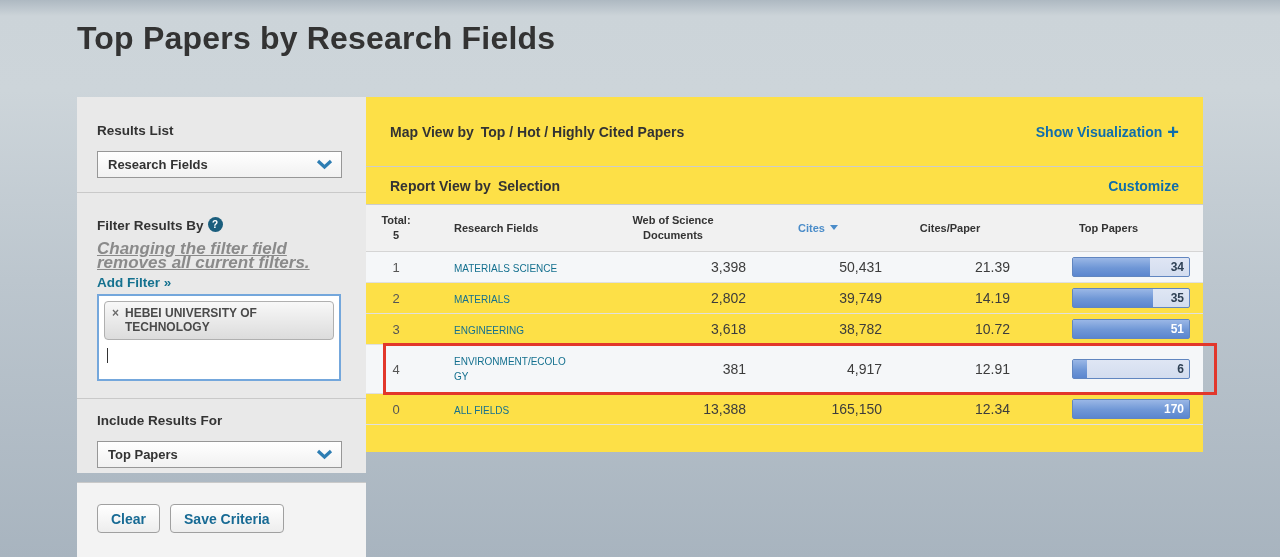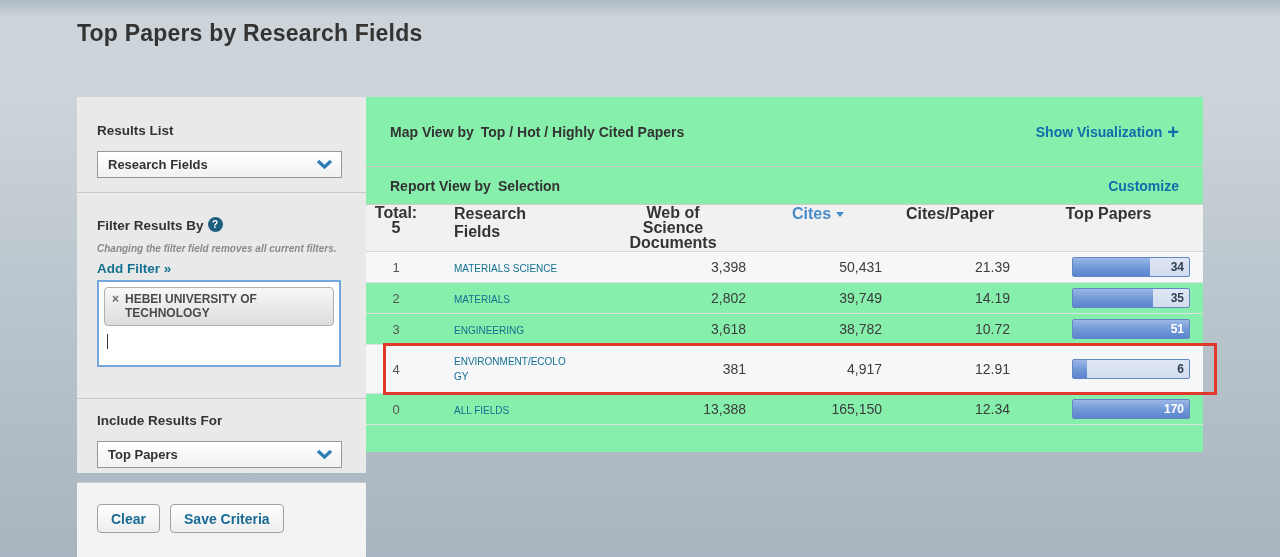--- a/index.html
+++ b/index.html
@@ -1,71 +1,71 @@
 <!DOCTYPE html>
 <html><head>
 <meta charset="utf-8">
 <style>
   * { margin:0; padding:0; box-sizing:border-box; }
   html,body { width:1280px; height:557px; overflow:hidden;
     font-family:"Liberation Sans", sans-serif; }
   body { background:linear-gradient(180deg,#aeb9c2 0px,#ccd4d9 16px,#cdd5da 90px,#bcc6ce 280px,#a8b4bf 557px); position:relative; }
 
   
-  .page-title { position:absolute; left:77px; top:20px; font-size:23px; font-weight:bold; color:#333; letter-spacing:.2px; }
+  .page-title { position:absolute; left:77px; top:20px; font-size:32px; font-weight:bold; color:#333; letter-spacing:.2px; }
 
   
   .sidebar { position:absolute; left:77px; top:97px; width:289px; height:376px; background:#e9e9e9; }
   .sb-sec { padding:0 24px 0 20px; }
   .sec1 { height:95px; padding-top:26px; }
   .sec2 { height:205px; padding-top:24px; }
   .sec3 { height:83px; padding-top:14px; }
   .sec4 { height:77px; padding-top:21px; background:#f3f3f3; }
   .sb-divider { height:1px; background:#c9c9c9; }
   .sb-label { font-size:13.5px; font-weight:bold; color:#333; }
   .dropdown { margin-top:13px; height:27px; background:linear-gradient(180deg,#ffffff,#f1f1f1);
     border:1px solid #979797; display:flex; align-items:center; justify-content:space-between;
     padding:0 8px 0 10px; cursor:pointer; }
   .dropdown .dd-text { font-size:13px; font-weight:bold; color:#333; }
   .chev { display:flex; align-items:center; }
   .help { display:inline-flex; width:15px; height:15px; border-radius:50%; background:#1b5e7d; color:#fff;
     font-size:10px; font-weight:bold; align-items:center; justify-content:center; vertical-align:2px; margin-left:4px; cursor:pointer; }
-  .note { margin-top:9px; font-size:10px; font-style:italic; font-weight:bold; color:#8a8a8a; line-height:14px; }
+  .note { margin-top:9px; font-size:17px; font-style:italic; font-weight:bold; color:#8a8a8a; line-height:14px;text-decoration:underline; }
   .addfilter { display:inline-block; margin-top:5px; font-size:13.5px; font-weight:bold; color:#15718f; text-decoration:none; cursor:pointer; }
   .filterbox { margin-top:3px; width:244px; height:87px; background:#fff; border:2px solid #74a7dc; padding:5px; }
   .tag { display:flex; gap:6px; background:linear-gradient(180deg,#f8f8f8,#dcdcdc); border:1px solid #b0b0b0;
     border-radius:4px; padding:4px 8px 5px 7px; cursor:default; }
   .tag .x { color:#6b6b6b; font-size:12px; font-weight:bold; line-height:14px; cursor:pointer; }
   .tag .tag-text { font-size:12px; font-weight:bold; color:#4a4a4a; line-height:14px; }
   .caret { width:1px; height:15px; background:#333; margin:8px 0 0 3px; }
   .btn { height:29px; background:linear-gradient(180deg,#ffffff,#ededed); border:1px solid #a0a0a0;
     border-radius:4px; font-size:14px; font-weight:bold; color:#176a94; padding:0 13px; cursor:pointer;
     font-family:"Liberation Sans", sans-serif; }
   .btnrow { display:flex; gap:10px; }
 
   
-  .main { position:absolute; left:366px; top:97px; width:837px; height:355px; background:#86efac; }
+  .main { position:absolute; left:366px; top:97px; width:837px; height:355px; background:#fde047; }
   .strip { display:flex; align-items:center; justify-content:space-between; padding:0 24px; border-bottom:1px solid #ccc; }
   .strip.map { height:70px; }
   .strip.report { height:38px; }
   .strip-title { font-size:14px; font-weight:bold; color:#333; }
   .strip-title .by-part { margin-left:7px; }
   .blue-link { font-size:14px; font-weight:bold; color:#0f6dab; text-decoration:none; cursor:pointer; display:flex; align-items:center; gap:5px; }
   .plus { font-size:20px; font-weight:bold; line-height:14px; }
 
   
   .col { flex:none; }
   .c-rank { width:60px; text-align:center; }
   .c-field { width:170px; padding-left:28px; padding-right:28px; }
   .c-docs { width:154px; text-align:right; padding-right:4px; }
   .c-cites { width:136px; text-align:right; padding-right:4px; }
   .c-cpp { width:128px; text-align:right; padding-right:4px; }
   .c-top { width:189px; display:flex; justify-content:flex-end; padding-right:13px; }
-  .thead { height:47px; background:#f1f1f1; border-bottom:1px solid #d5d5d5; display:flex; 
-    font-size:16px; font-weight:bold; color:#333; }
+  .thead { height:47px; background:#f1f1f1; border-bottom:1px solid #d5d5d5; display:flex; align-items:center;
+    font-size:11px; font-weight:bold; color:#333; }
   .thead .c-docs, .thead .c-cites, .thead .c-cpp { text-align:center; padding-right:0; }
   .thead .c-top { display:block; text-align:center; padding-right:0; }
   .thead .c-rank { line-height:15px; }
   .h-docs { display:inline-block; width:110px; line-height:15px; }
   .sort-col { color:#4a8cc9; cursor:pointer; }
   .tri { display:inline-block; width:0; height:0; border-left:4px solid transparent; border-right:4px solid transparent;
     border-top:5px solid #4a8cc9; margin-left:5px; vertical-align:2px; }
 
   .trow { display:flex; align-items:center; border-bottom:1px solid #e0e0e0; padding:5px 0; min-height:31px; position:relative; }
   .trow.tinted { background:#f5f7f9; }

